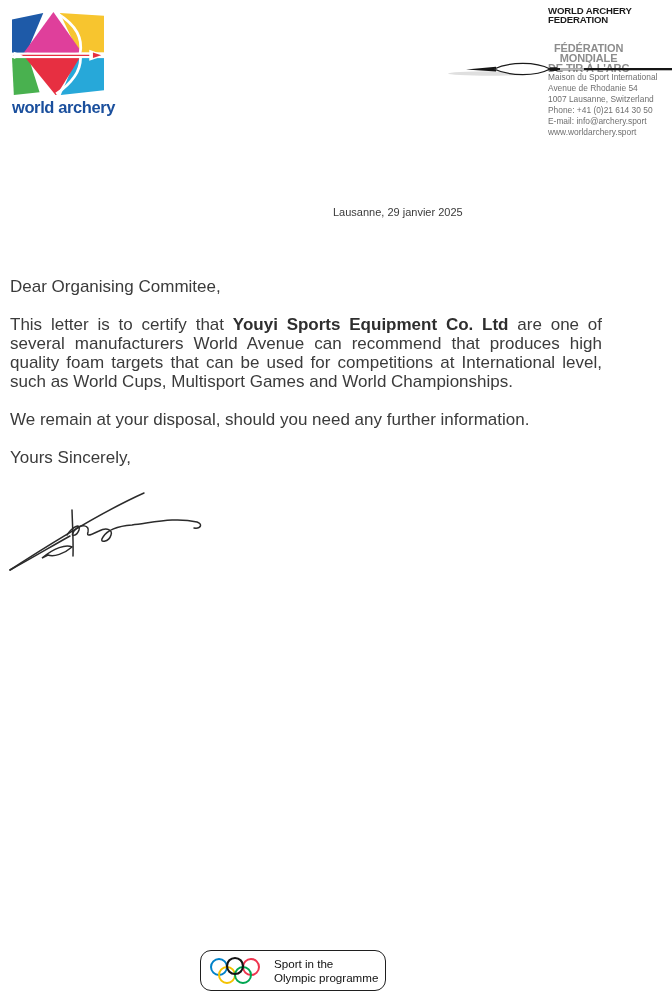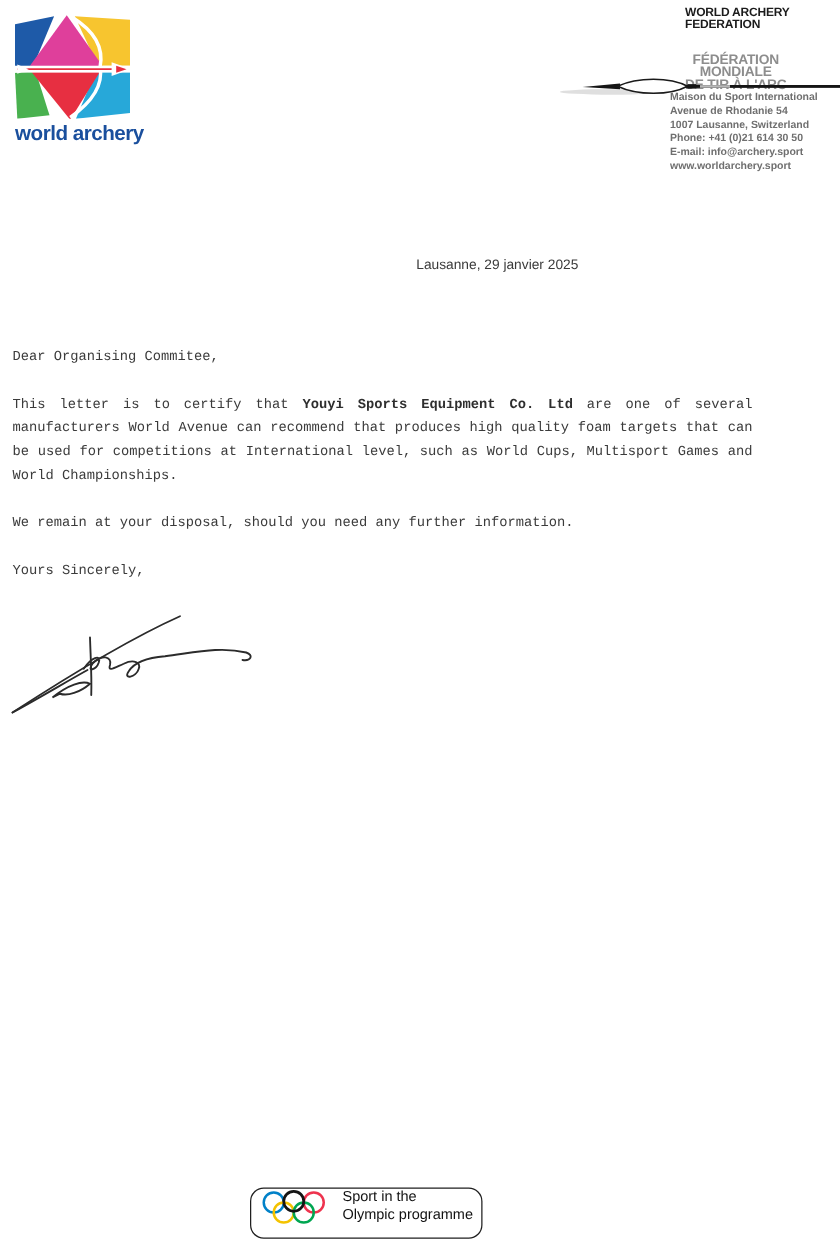--- a/index.html
+++ b/index.html
@@ -15,42 +15,42 @@
   .wordmark {
     margin-top:3px; font-size:16.5px; font-weight:bold; letter-spacing:-0.4px;
     color:#1A4F9D; white-space:nowrap;
   }
 
   
   .hdr-en { position:absolute; left:548px; top:6px; font-size:9.6px; font-weight:bold;
             line-height:9.3px; color:#1b1b1b; letter-spacing:-0.15px; }
   .hdr-fr { position:absolute; left:548px; top:44px; font-size:11px; font-weight:bold;
             line-height:9.8px; color:#8d8d8d; letter-spacing:-0.15px;text-align:center; }
-  .hdr-addr { position:absolute; left:536px; top:72px; font-size:8.4px;
-              line-height:11px; color:#6f6f6f;font-weight:bold; }
+  .hdr-addr { position:absolute; left:548px; top:72px; font-size:8.4px;
+              line-height:11px; color:#6f6f6f; }
   .arrow-graphic { position:absolute; left:448px; top:60px; width:224px; height:18px; }
 
   
   .date-line { position:absolute; left:333px; top:206px; font-size:11px; color:#3a3a3a; }
   .body-block { position:absolute; left:10px; top:277px; width:592px;
-                font-size:11px; line-height:19px; color:#3b3b3b;font-family:Liberation Mono, monospace; }
+                font-size:17px; line-height:19px; color:#3b3b3b; }
   .body-block p { margin:0 0 19px 0; }
   .para-justify { text-align:justify; }
   .body-block b { color:#2e2e2e; }
 
   .signature-svg { position:absolute; left:4px; top:486px; width:208px; height:88px; }
 
   .signer-block { position:absolute; left:10px; top:584px; font-size:13.7px;
                   line-height:19.5px; color:#3b3b3b; }
 
   
   .olympic-badge {
     position:absolute; left:200px; top:950px; width:186px; height:41px;
     border:1.4px solid #1f1f1f; border-radius:11px; box-sizing:border-box;
-    display:flex; align-items:flex-start; padding:0 6px 0 7px; background:#fff;
+    display:flex; align-items:center; padding:0 6px 0 7px; background:#fff;
   }
   .rings-svg { width:56px; height:30px; flex:0 0 auto; }
   .badge-text { margin-left:10px; font-size:11.6px; line-height:13.6px; color:#111; }
 </style>
 </head>
 <body>
 
 <div class="page">
 
   <div class="logo-block">

